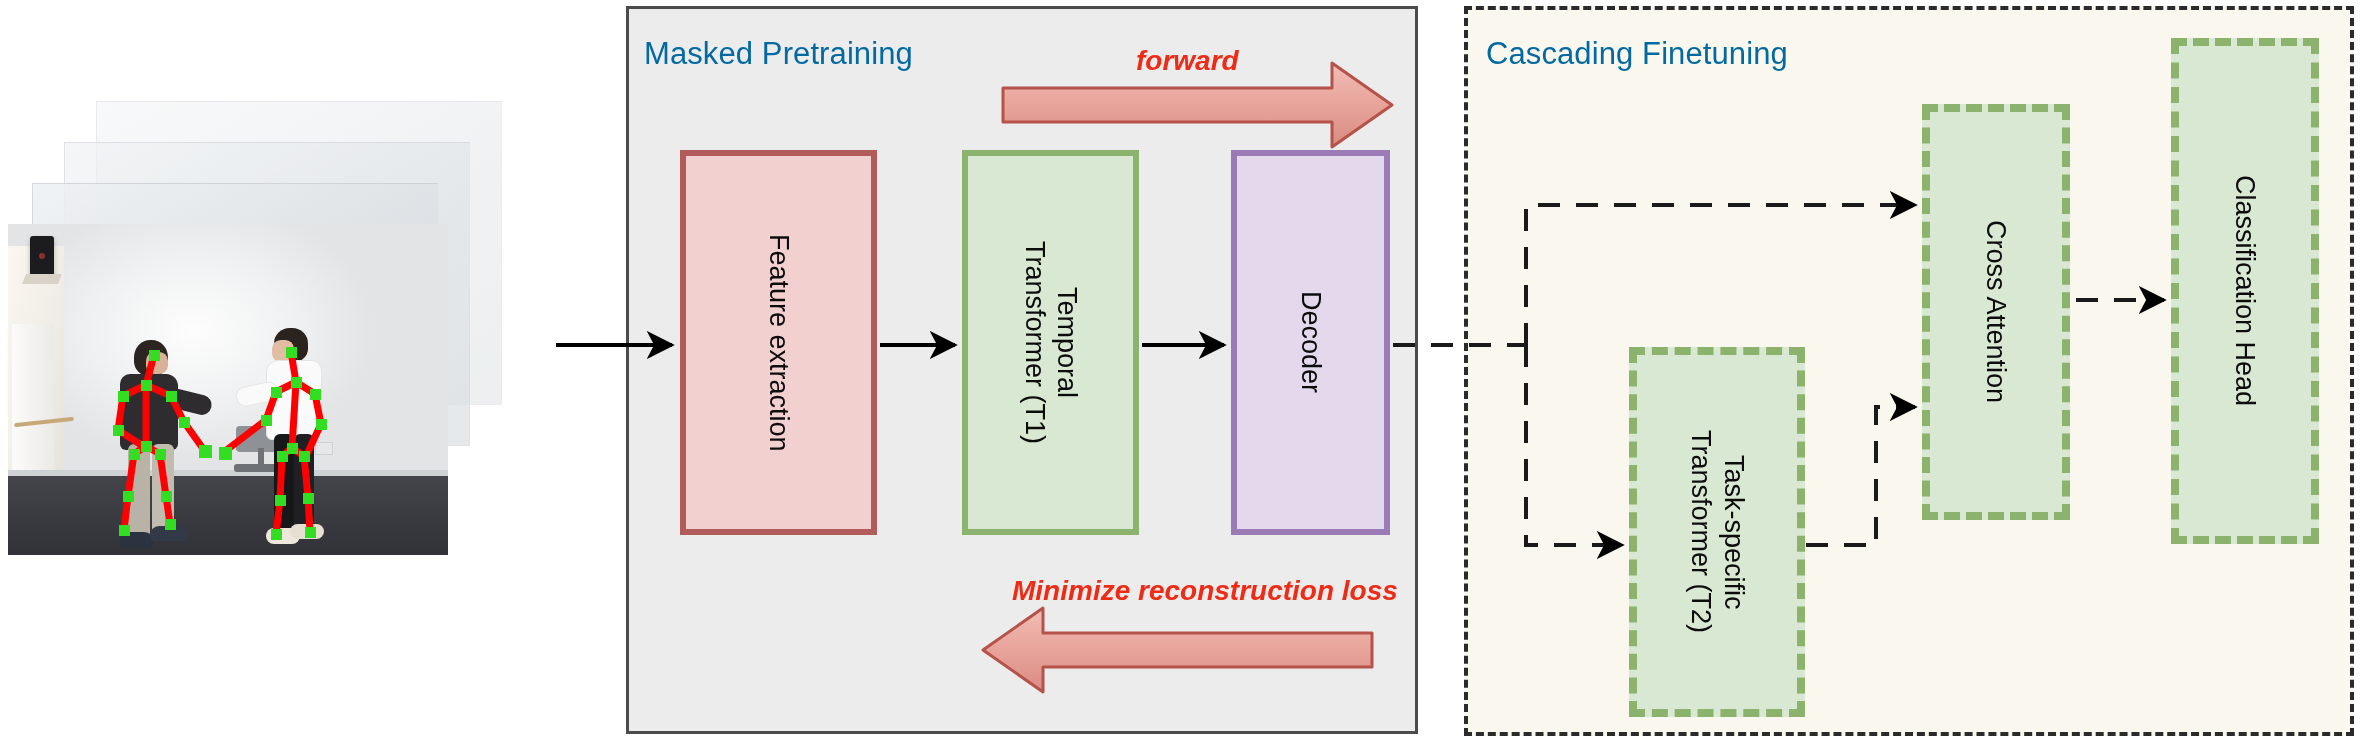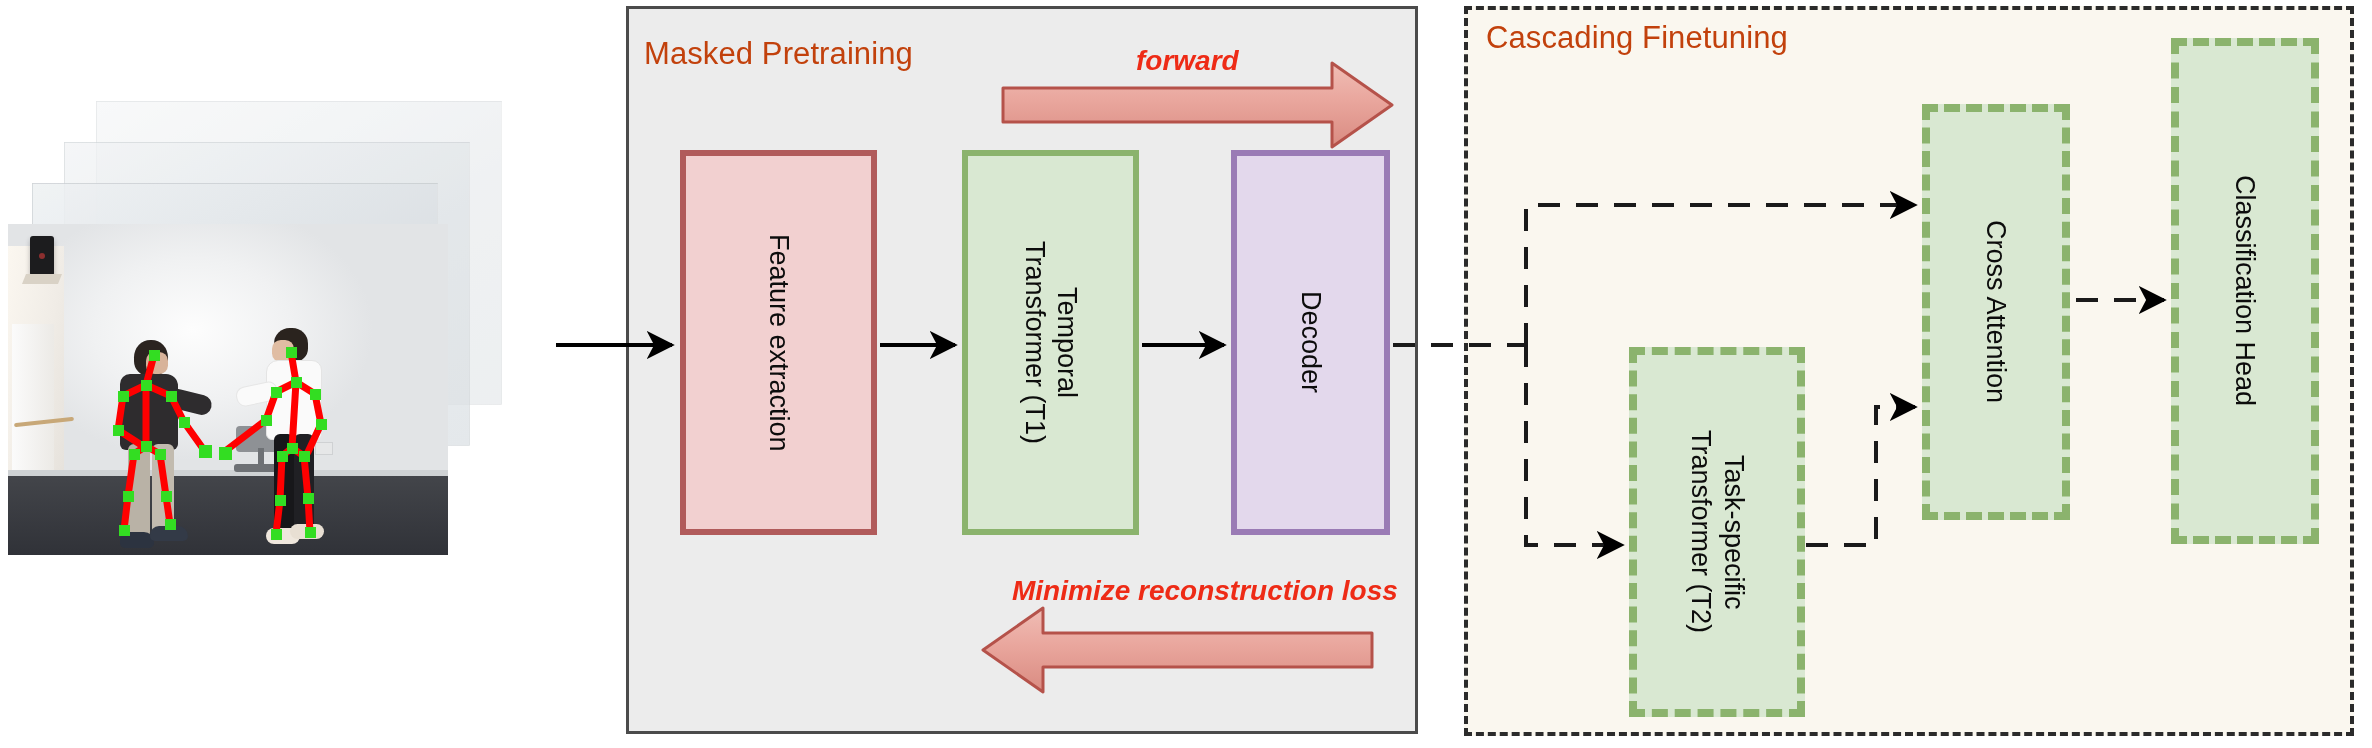--- a/index.html
+++ b/index.html
@@ -54,23 +54,23 @@
   .pB .armf{position:absolute;left:-18px;top:56px;width:40px;height:18px;background:#fafafa;border-radius:9px;transform:rotate(-12deg);border:1px solid #e6e6e6;}
 
   .skel{position:absolute;left:0;top:0;width:440px;height:331px;}
   .ghost{position:absolute;opacity:.30;}
 
   
   .panel-left{position:absolute;left:626px;top:6px;width:792px;height:728px;
         background:#ececec;border:3px solid #4b4b4b;box-sizing:border-box;}
   .panel-right{position:absolute;left:1464px;top:6px;width:890px;height:730px;
         background:#faf7ef;border:4px dashed #2b2b2b;box-sizing:border-box;}
-  .panel-title{position:absolute;font-size:31px;color:#c2410c;letter-spacing:.1px;white-space:nowrap;}
+  .panel-title{position:absolute;font-size:31px;color:#0369a1;letter-spacing:.1px;white-space:nowrap;}
   .title-left{left:644px;top:36px;}
-  .title-right{left:1486px;top:20px;}
+  .title-right{left:1486px;top:36px;}
 
   
   .box{position:absolute;box-sizing:border-box;display:flex;align-items:center;justify-content:center;}
   .box .vtext{writing-mode:vertical-rl;text-orientation:mixed;white-space:pre;text-align:center;
         font-size:27px;line-height:1.22;color:#0c0c0c;}
   .box-feat{left:680px;top:150px;width:197px;height:385px;background:#f2d0d0;border:6px solid #b15b5b;}
   .box-tt{left:962px;top:150px;width:177px;height:385px;background:#d9e8d2;border:6px solid #8bb36d;}
   .box-dec{left:1231px;top:150px;width:159px;height:385px;background:#e3d8ec;border:6px solid #9a7bb5;}
   .box-t2{left:1629px;top:347px;width:176px;height:370px;background:#d9e8d2;border:8px dashed #8bb36d;}
   .box-ca{left:1922px;top:104px;width:148px;height:416px;background:#d9e8d2;border:8px dashed #8bb36d;}

